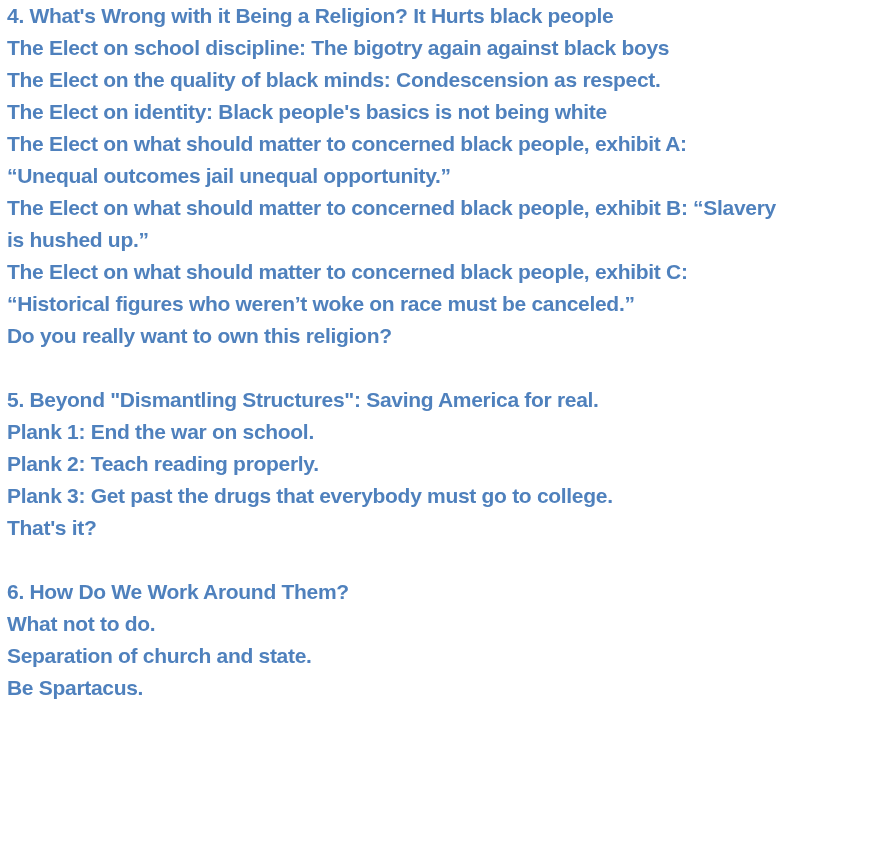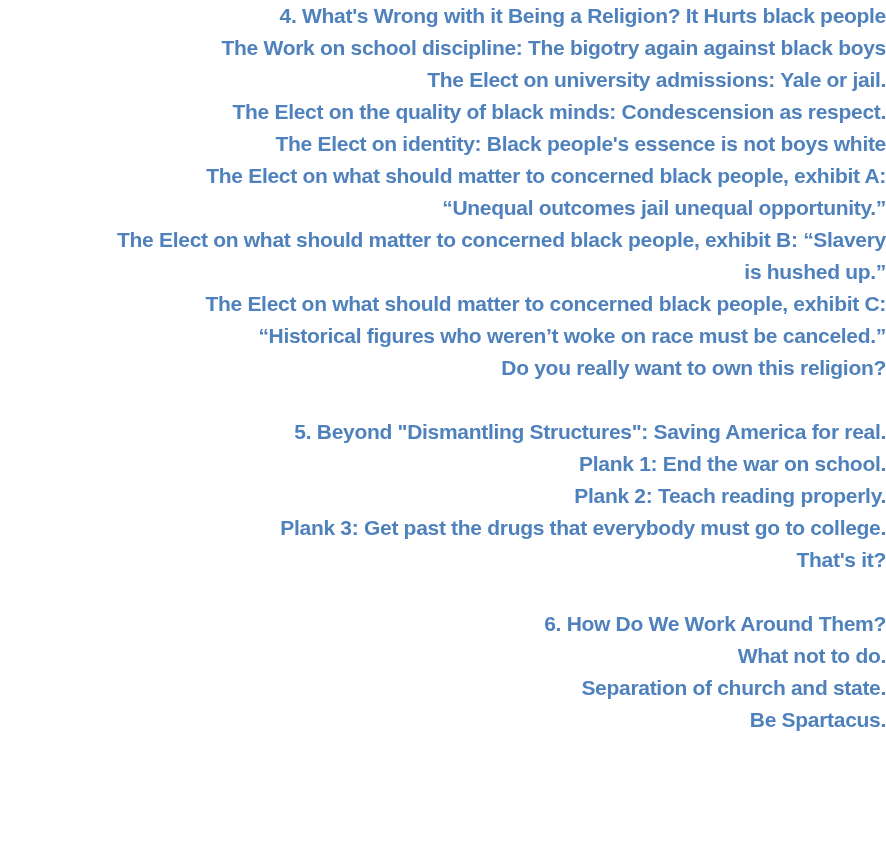--- a/index.html
+++ b/index.html
@@ -9,51 +9,49 @@
   }
   body {
     width: 886px;
     height: 841px;
     overflow: hidden;
   }
   .page {
     box-sizing: border-box;
     width: 886px;
     height: 841px;
-    padding: 0 0 0 7px;
+    padding: 0 8px 0 7px;
     font-family: "Liberation Sans", sans-serif;
     font-weight: 700;
     font-size: 21px;
     line-height: 32px;
     letter-spacing: -0.3px;
     color: #4f81bd;
-    text-align: right;
   }
   .sec {
     margin: 0 0 32px 0; 
   }
   .sec:last-child {
     margin-bottom: 4px;
   }
   .line {
     white-space: nowrap;
     height: 32px;
   }
 </style>
 </head>
 <body>
 
 <div class="page">
 
   <div class="sec">
     <div class="line">4. What's Wrong with it Being a Religion? It Hurts black people</div>
-    <div class="line">The Work on school discipline: The bigotry again against black boys</div>
-    <div class="line">The Elect on university admissions: Yale or jail.</div>
+    <div class="line">The Elect on school discipline: The bigotry again against black boys</div>
     <div class="line">The Elect on the quality of black minds: Condescension as respect.</div>
-    <div class="line">The Elect on identity: Black people's essence is not boys white</div>
+    <div class="line">The Elect on identity: Black people's basics is not being white</div>
     <div class="line">The Elect on what should matter to concerned black people, exhibit A:</div>
     <div class="line">“Unequal outcomes jail unequal opportunity.”</div>
     <div class="line">The Elect on what should matter to concerned black people, exhibit B: “Slavery</div>
     <div class="line">is hushed up.”</div>
     <div class="line">The Elect on what should matter to concerned black people, exhibit C:</div>
     <div class="line">“Historical figures who weren’t woke on race must be canceled.”</div>
     <div class="line">Do you really want to own this religion?</div>
   </div>
 
   <div class="sec">

